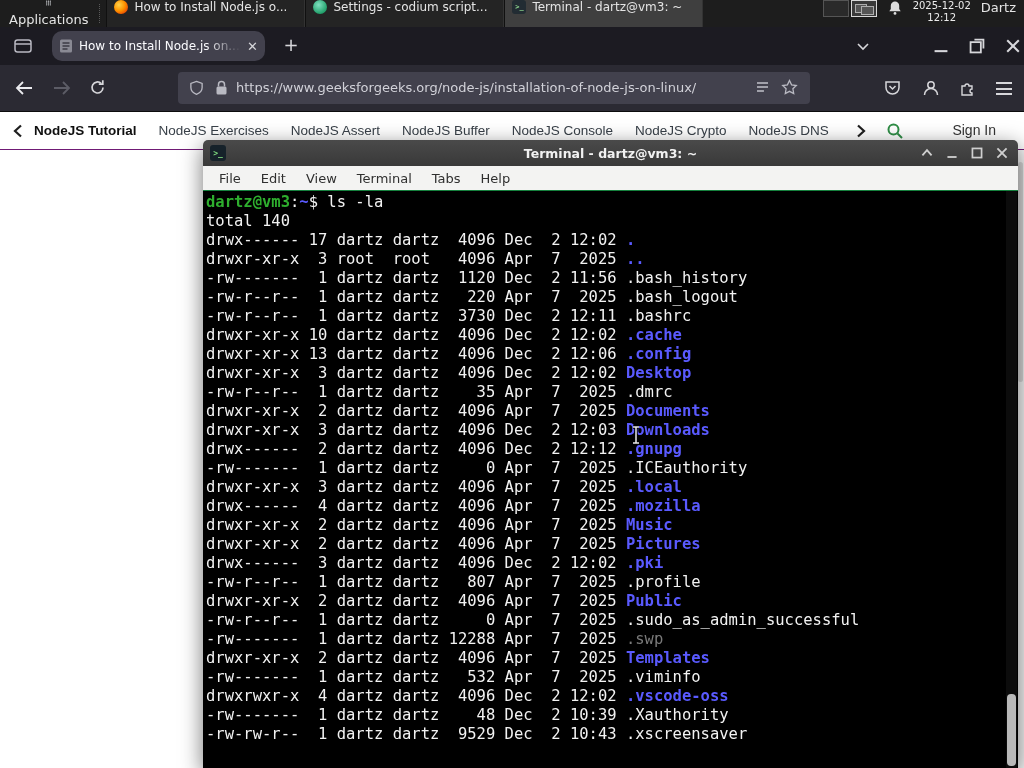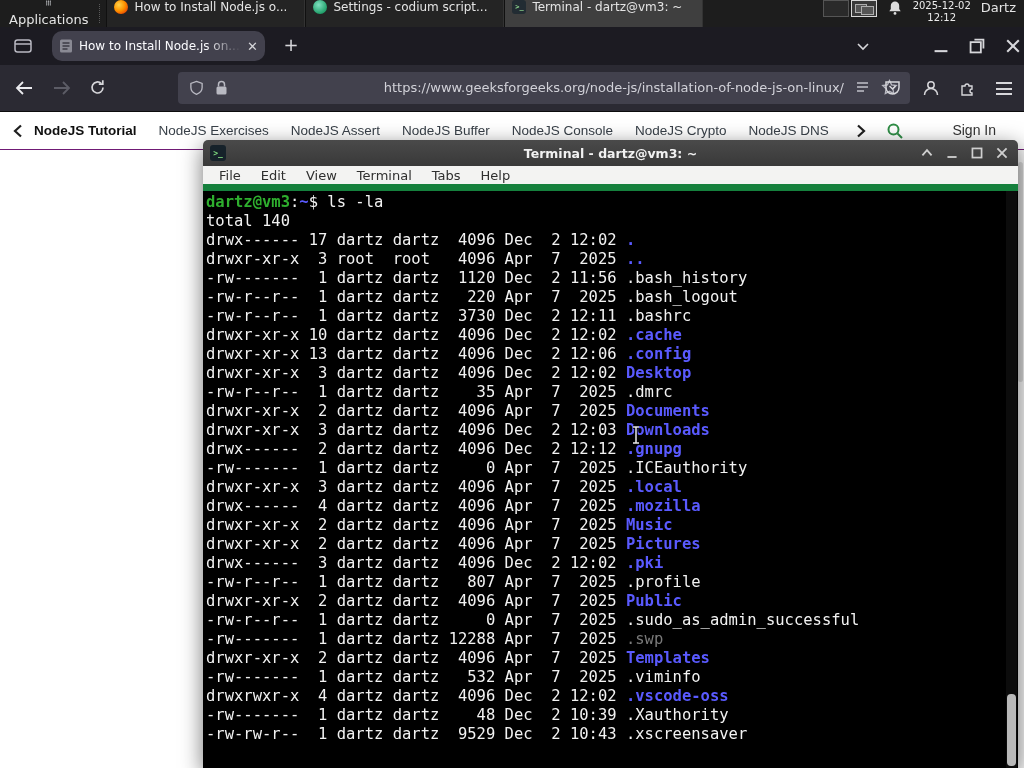--- a/index.html
+++ b/index.html
@@ -38,22 +38,22 @@
   .tab-title { flex:1; font-size:12px; color:#fbfbfe; white-space:nowrap; overflow:hidden;
                -webkit-mask-image:linear-gradient(90deg,#000 78%,transparent); mask-image:linear-gradient(90deg,#000 78%,transparent); }
   .favicon { width:14px; height:14px; flex:0 0 auto; }
   .tab-close { color:#d7d7db; font-size:13px; line-height:13px; }
   .newtab { position:absolute; left:280px; top:8px; color:#d7d7db; font-size:18px; line-height:20px; width:22px; text-align:center; }
   .winctl { position:absolute; top:10px; width:26px; height:18px; }
 
   
   #navbar { position:absolute; left:0; top:65px; width:1024px; height:47px; background:var(--browser-chrome,#2b2a33);
             border-bottom:1px solid #0c0c0d; }
-  .urlfield { position:absolute; left:178px; top:7px; width:732px; height:32px; background:var(--urlbar-bg,#42414d);
-              border-radius:4px;text-align:right; }
+  .urlfield { position:absolute; left:178px; top:7px; width:632px; height:32px; background:var(--urlbar-bg,#42414d);
+              border-radius:4px; }
   .url-text { position:absolute; left:58px; right:66px; top:8px; font-size:13px; color:#d2d2d9;
               white-space:nowrap; overflow:hidden; }
 
   
   #subnav { position:absolute; left:0; top:112px; width:1024px; height:38px; background:#fff; border-bottom:1px solid #701a75; }
   .subnav-items { position:absolute; left:34px; right:174px; top:0; bottom:0; display:flex; align-items:center;
                   gap:22px; overflow:hidden; white-space:nowrap; }
   .subnav-item { font-size:13.5px; color:#394149; font-family:"Liberation Sans",sans-serif; }
   .subnav-item.first { color:#0f0f0f; font-weight:700; }
   .signin { position:absolute; right:28px; top:10px; font-size:14px; color:#333; font-family:"Liberation Sans",sans-serif; }
@@ -66,21 +66,21 @@
               box-shadow:0 6px 22px rgba(0,0,0,.55); border-radius:5px 5px 0 0; }
   .t-titlebar { position:absolute; left:0; top:0; right:0; height:26px;
                 background:linear-gradient(#4a4a4a,#393939); border-radius:5px 5px 0 0;
                 display:flex; align-items:center; }
   .t-title { position:absolute; left:0; right:0; text-align:center; font-size:12.5px; color:#f1f1f1; font-weight:bold; }
   .t-winicon { position:absolute; left:7px; top:5px; width:16px; height:16px; border-radius:3px; background:#16222a;
                color:#7fdc7f; font:bold 8px "DejaVu Sans Mono",monospace; display:flex; align-items:center; justify-content:center; }
   .t-btns { position:absolute; right:8px; top:0; height:26px; display:flex; align-items:center; gap:9px; }
   .t-btn { width:16px; height:16px; display:flex; align-items:center; justify-content:center; }
   .t-menubar { position:absolute; left:0; top:26px; right:0; height:25px; background:#f3f3f2;
-               border-bottom:7px solid #15803d; display:flex; align-items:center; padding-left:6px; }
+               border-bottom:1px solid #15803d; display:flex; align-items:center; padding-left:6px; }
   .t-menu-item { font-size:13px; color:#2f2f2f; padding:3px 10px; }
   .t-content { position:absolute; left:0; top:51px; right:0; bottom:0; background:var(--terminal-bg,#000);
                overflow:hidden; padding:2px 0 0 3px; }
   .t-line { font-family:"DejaVu Sans Mono",monospace; font-size:15.5px; line-height:19px;
             color:var(--terminal-fg,#f2f2f2); white-space:pre; }
   .t-line .green { color:var(--terminal-green,#2eae2e); font-weight:bold; }
   .t-line .blue { color:var(--terminal-blue,#5a5aff); font-weight:bold; }
   .t-line .dim { color:var(--terminal-dim,#7a7a7a); }
   .t-scrollbar { position:absolute; right:1px; top:0; bottom:0; width:11px; background:#0c0c0c; }
   .t-thumb { position:absolute; left:1px; right:1px; bottom:2px; height:72px; background:#b9b9b9; border-radius:4px; }

